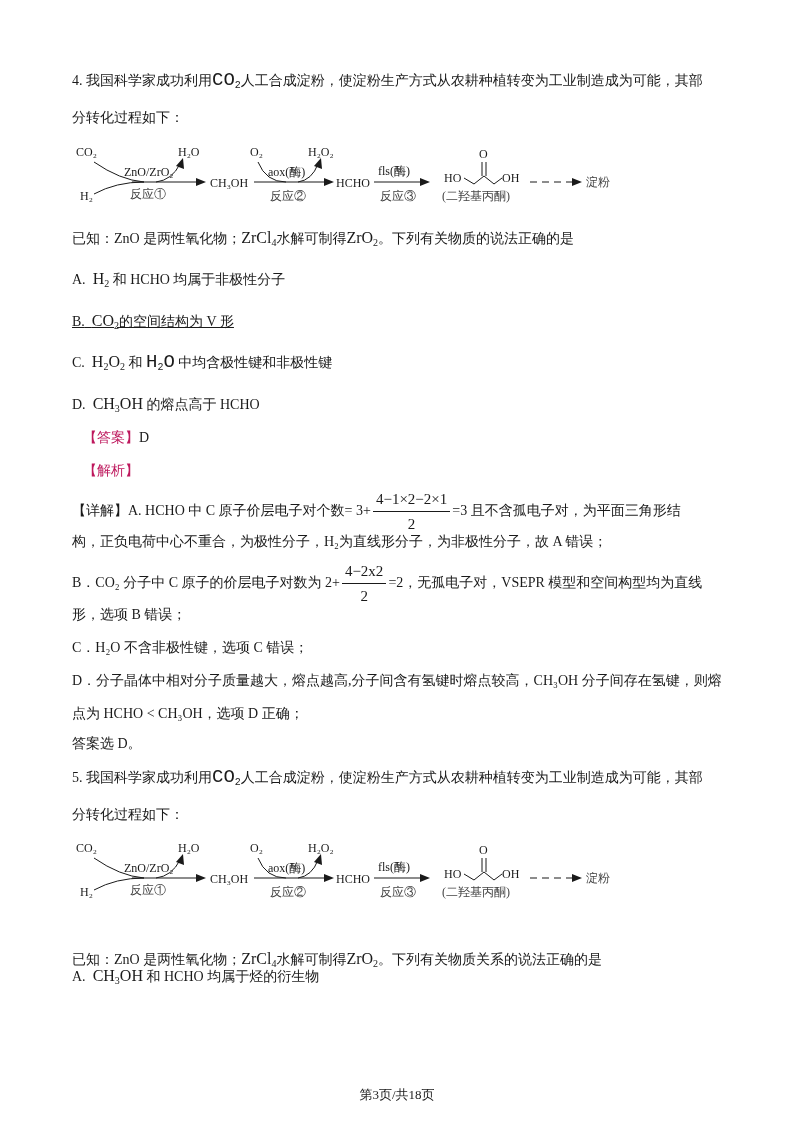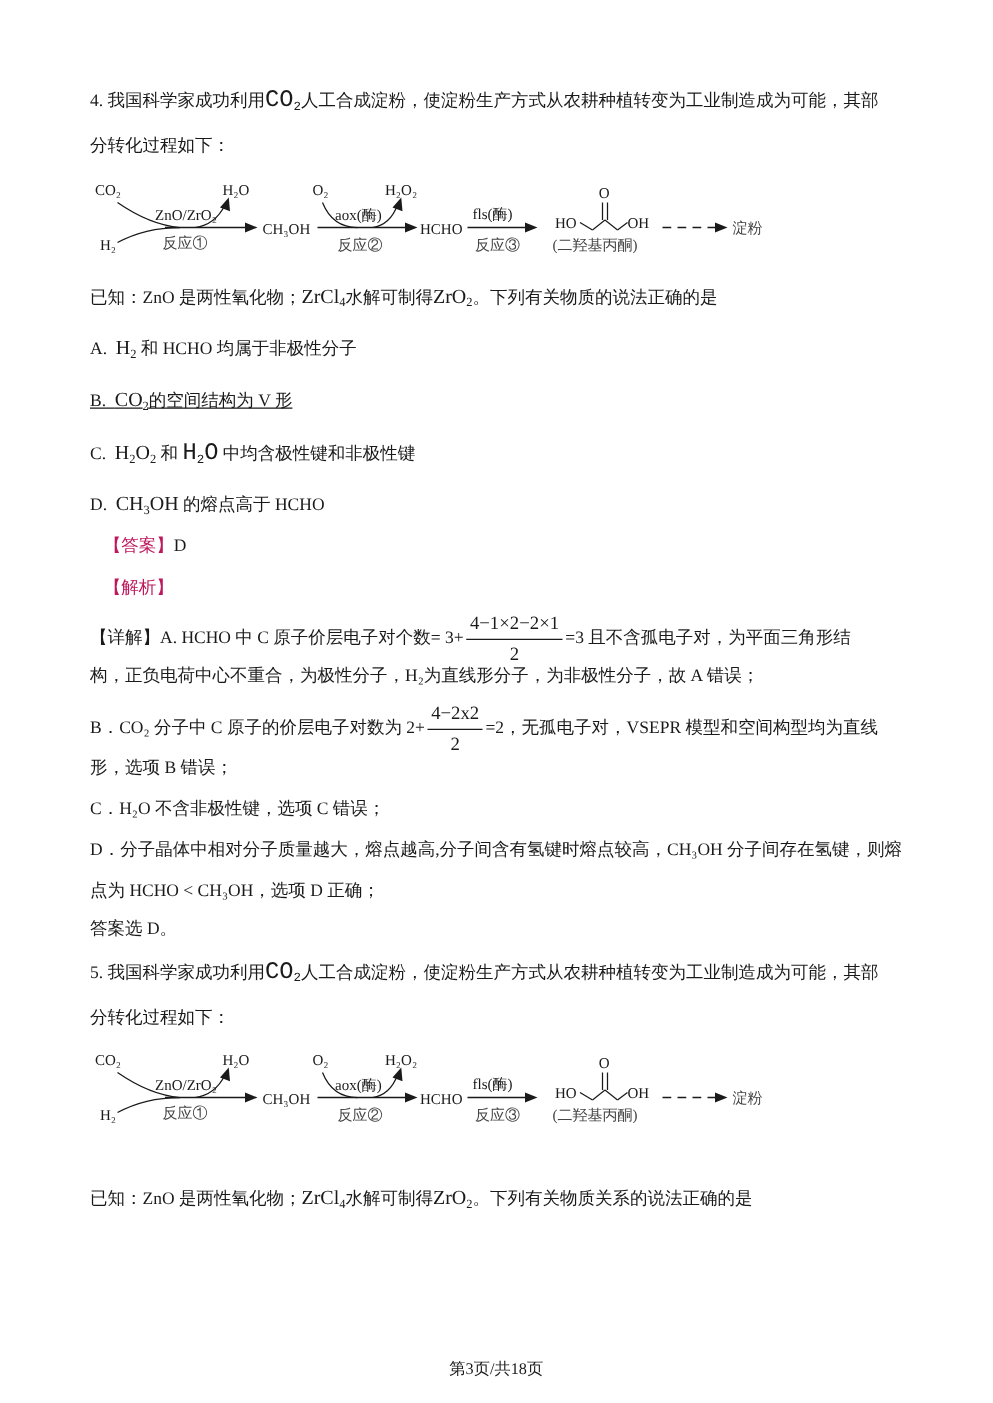--- a/index.html
+++ b/index.html
@@ -165,15 +165,16 @@
     <polygon points="500,36 510,40 500,44" fill="#1a1a1a"></polygon>
     <text x="514" y="44" fill="#444">淀粉</text>
   </svg>
 </div>
 
 <div class="line" style="top:925px;margin-top:24px;">
   <span>已知：ZnO 是两性氧化物；</span><span class="mid"><span>ZrCl</span><sub>4</sub></span><span>水解可制得</span><span class="mid"><span>ZrO</span><sub>2</sub></span><span>。下列有关物质关系的说法正确的是</span>
 </div>
 
 <div class="line" style="top:966px; width:660px;">
+  <span><span>A.</span>&nbsp;&nbsp;<span class="mid"><span>CH</span><sub>3</sub><span>OH</span></span> <span>和 HCHO 均属于烃的衍生物</span></span>
 </div>
 
 <div class="footer">第3页/共18页</div>
 
 </body></html>

